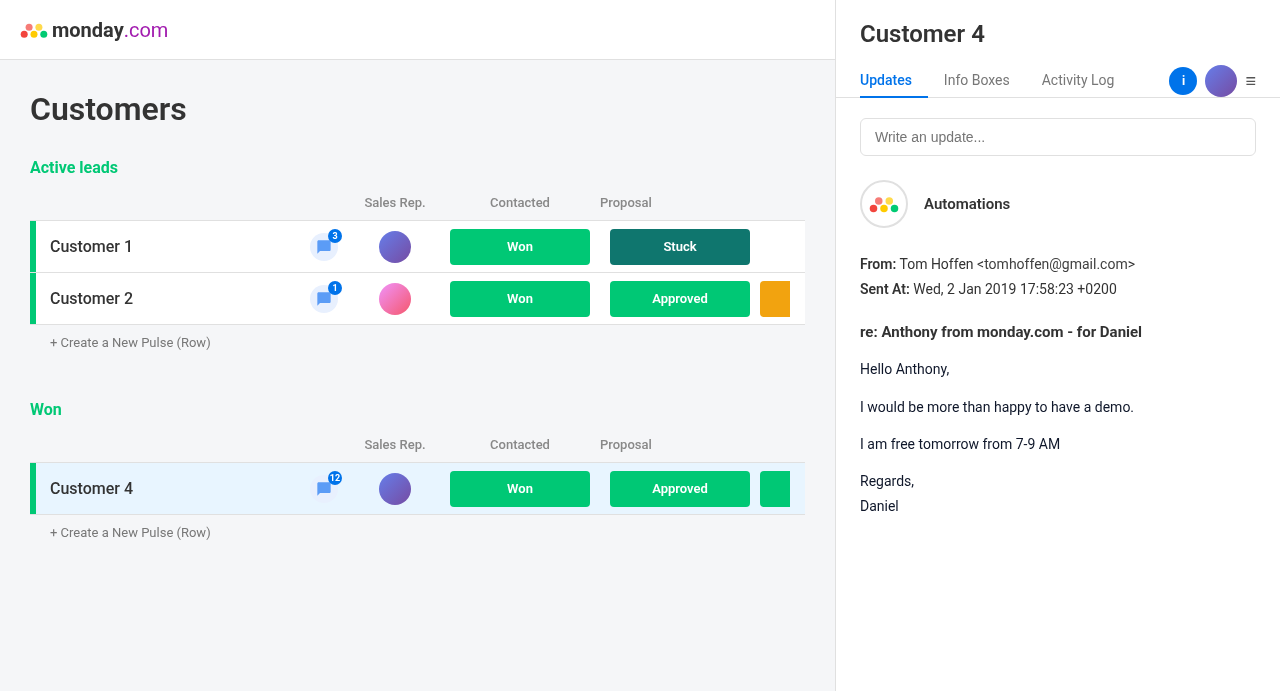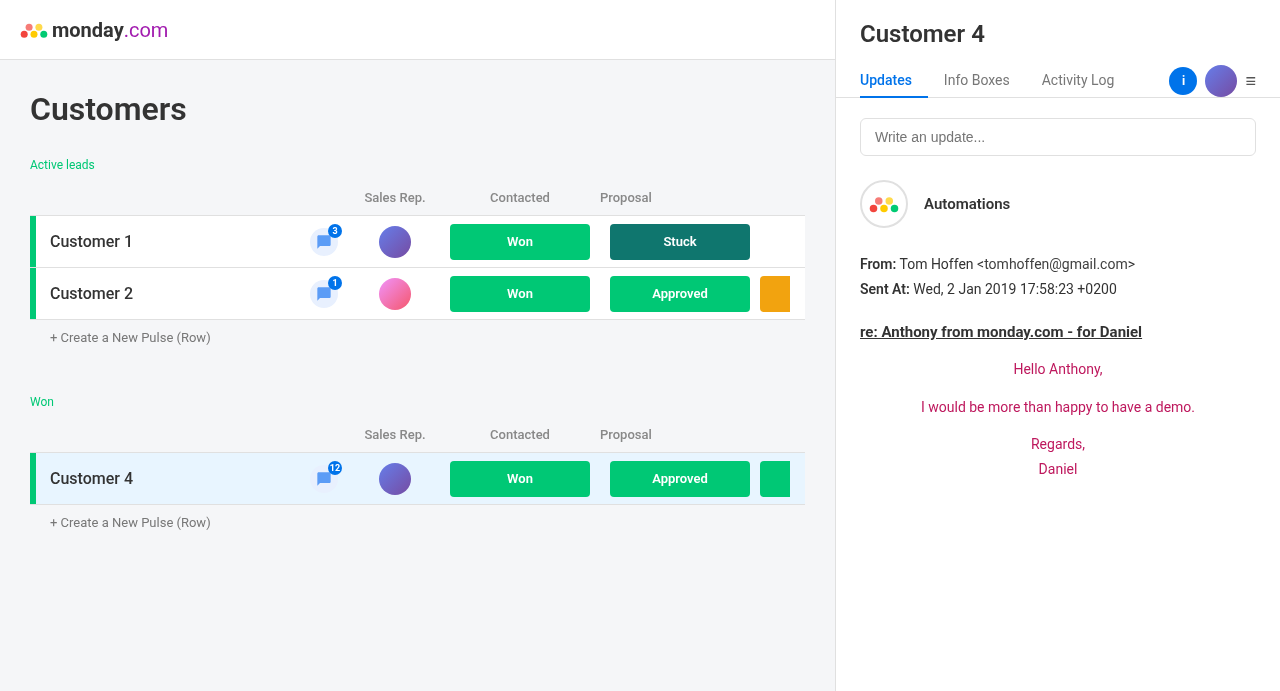--- a/index.html
+++ b/index.html
@@ -59,22 +59,22 @@
       color: #333;
       margin-bottom: 30px;
     }
 
     
     .section {
       margin-bottom: 40px;
     }
 
     .section-title {
-      font-size: 12px;
-      font-weight: 400;
+      font-size: 16px;
+      font-weight: 700;
       color: #00c875;
       margin-bottom: 12px;
     }
 
     .section-title.won {
       color: #00c875;
     }
 
     .board-header {
       display: flex;
@@ -367,29 +367,27 @@
     }
 
     .email-meta .label { font-weight: 600; }
     .email-meta .link { color: #404040; text-decoration: none; }
 
     .email-subject {
       font-size: 15px;
       font-weight: 700;
       color: #333;
       margin-bottom: 16px;
-      text-decoration: underline;
       margin-top: 21px;
     }
 
     .email-body {
       font-size: 14px;
-      color: #be185d;
+      color: #0f172a;
       line-height: 1.8;
-      text-align: center;
     }
 
     .email-body p { margin-bottom: 12px; }
   </style>
 </head>
 <body>
 
 <div class="left-panel">
 
   <div class="top-bar">
@@ -563,16 +561,17 @@
       </div>
     </div>
 
     
     <div class="email-subject">re: Anthony from monday.com - for Daniel</div>
 
     
     <div class="email-body">
       <p>Hello Anthony,</p>
       <p>I would be more than happy to have a demo.</p>
+      <p>I am free tomorrow from 7-9 AM</p>
       <p>Regards,<br>Daniel</p>
     </div>
   </div>
 </div>
 
 </body></html>

